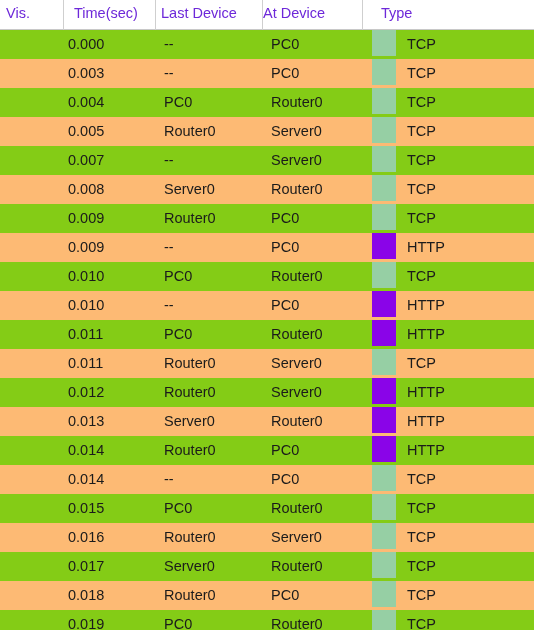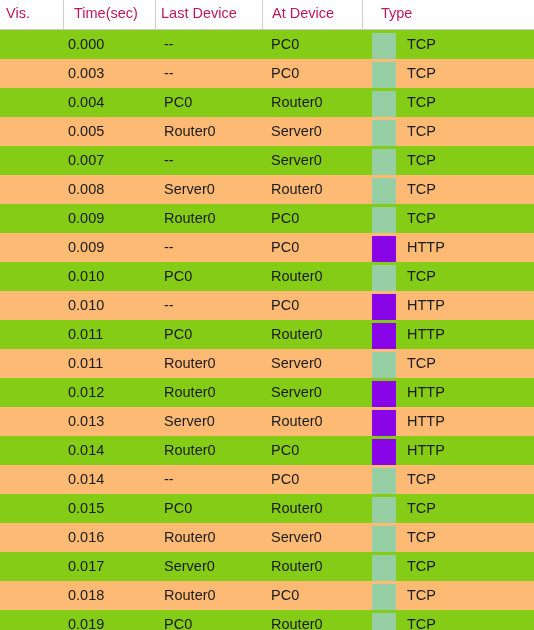--- a/index.html
+++ b/index.html
@@ -30,34 +30,34 @@
     display: flex;
     align-items: flex-start;
     height: 30px;
     background: #ffffff;
     border-bottom: 1px solid #c8c8c8;
     box-sizing: border-box;
   }
   .header-cell {
     position: relative;
     font-size: 14.5px;
-    color: #be185d;
+    color: #6d28d9;
     padding-top: 5px;
     box-sizing: border-box;
     height: 30px;
     white-space: nowrap;
     overflow: hidden;
   }
   .header-cell + .header-cell {
     border-left: 1px solid #cfcfcf;
   }
   .hc-vis    { width: 63px;  padding-left: 6px; }
   .hc-time   { width: 92px;  padding-left: 10px; }
   .hc-last   { width: 107px; padding-left: 5px; }
-  .hc-at     { width: 100px; padding-left: 9px; }
+  .hc-at     { width: 100px; }
   .hc-type   { width: 172px; padding-left: 18px; }
 
   
   .rows {
     position: relative;
     width: 534px;
   }
   .row {
     position: relative;
     display: flex;
@@ -74,21 +74,21 @@
     height: 29px;
     line-height: 29px;
     box-sizing: border-box;
     white-space: nowrap;
     overflow: hidden;
   }
   .c-vis  { width: 63px;  position: relative; }
   .c-time { width: 92px;  padding-left: 5px; }
   .c-last { width: 107px; padding-left: 9px; }
   .c-at   { width: 100px; padding-left: 9px; }
-  .c-type { width: 172px; padding-left: 0; display: flex; align-items: flex-end; }
+  .c-type { width: 172px; padding-left: 0; display: flex; align-items: flex-start; }
 
   .swatch {
     width: 24px;
     height: 26px;
     margin-left: 10px;
     margin-right: 11px;
     flex: 0 0 auto;
     display: block;
   }
   .type-label { line-height: 29px; }

